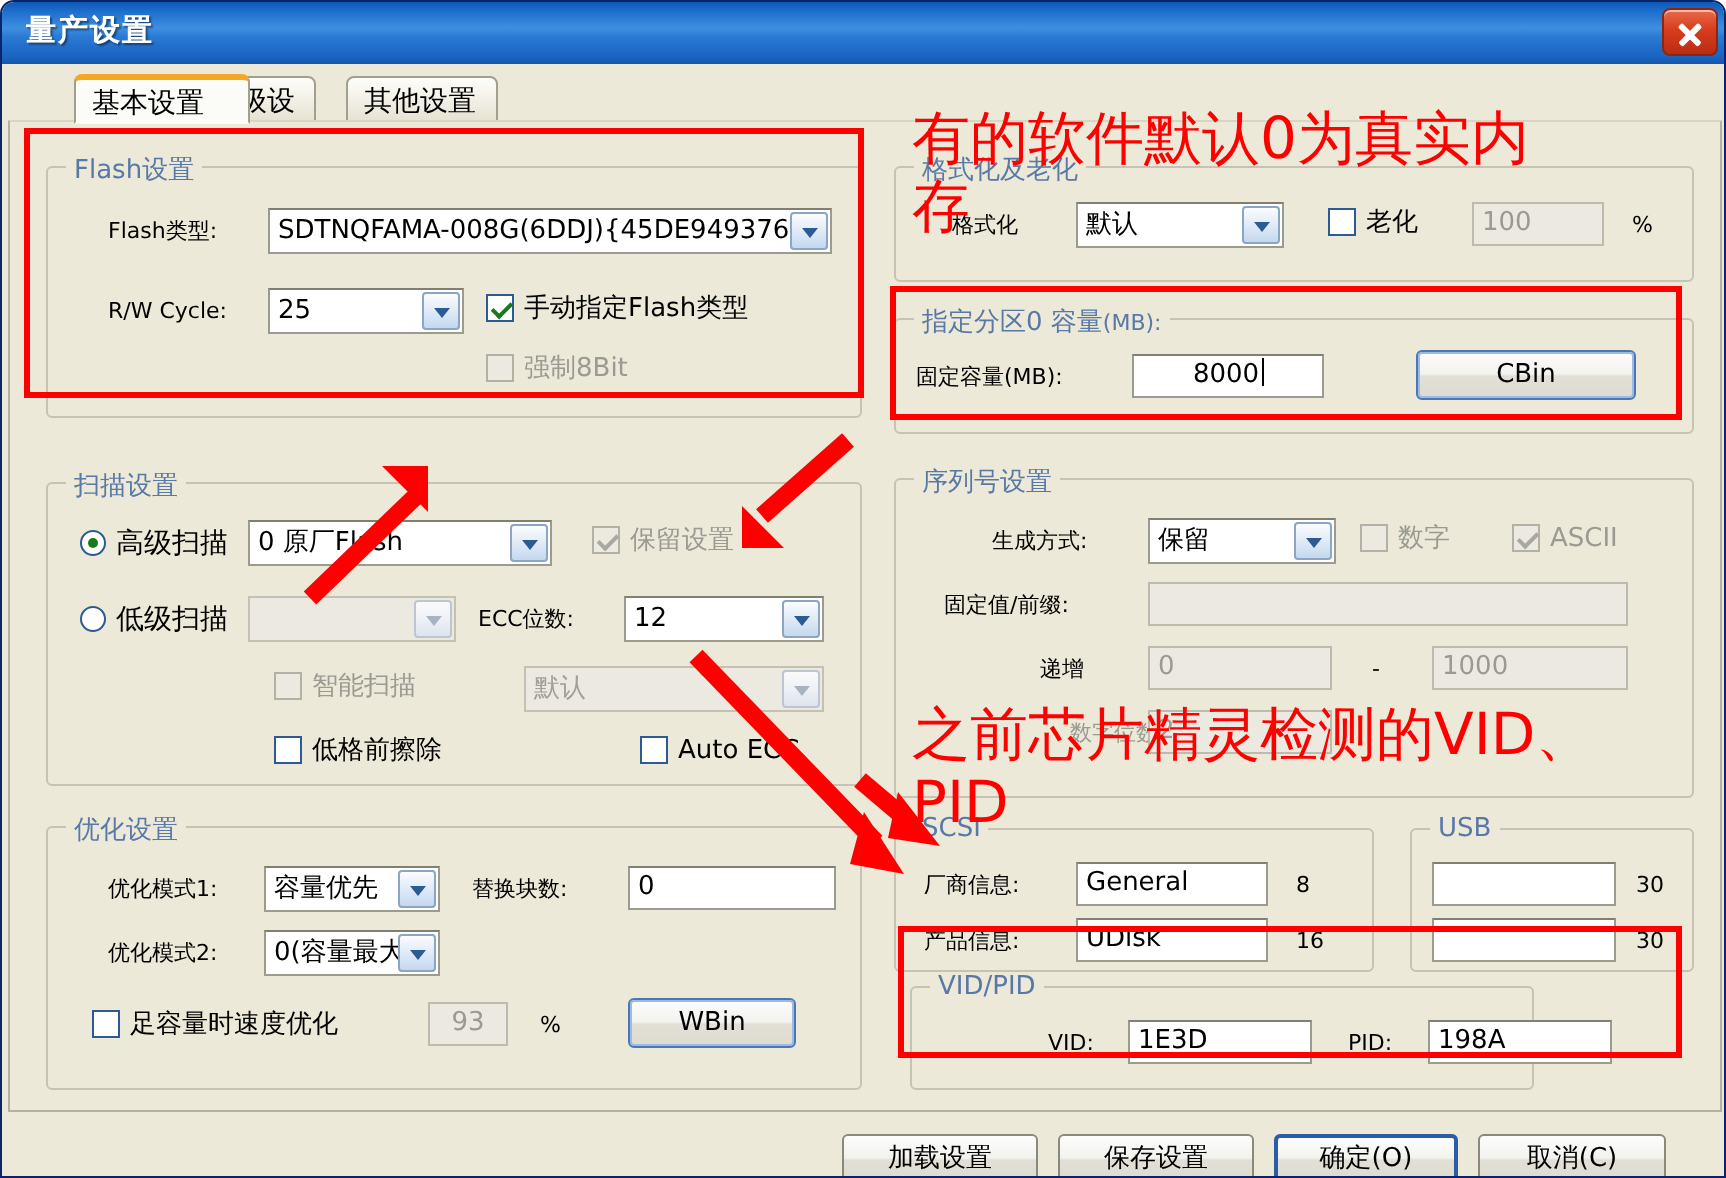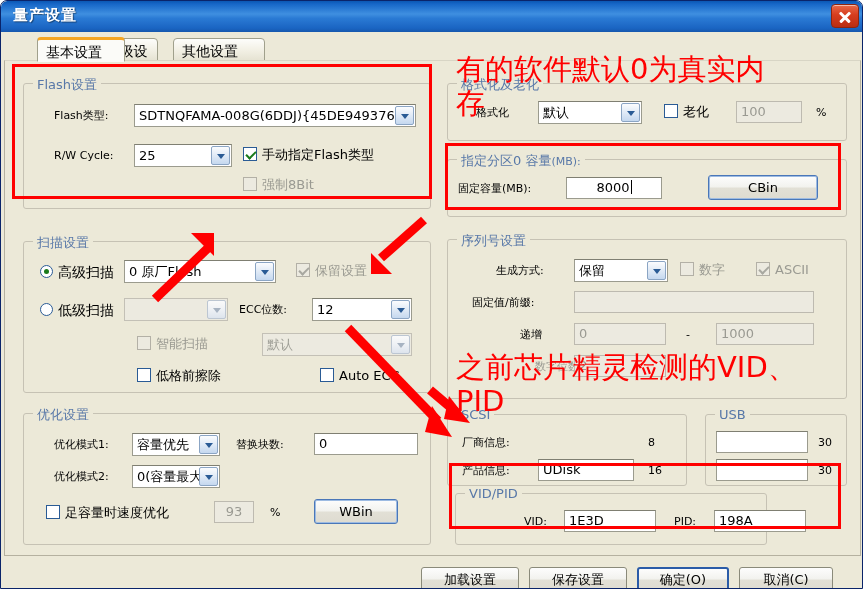--- a/index.html
+++ b/index.html
@@ -318,21 +318,21 @@
     <div class="titlebar">
       <div class="title-text">量产设置</div>
       <div class="close-btn"></div>
     </div>
 
     <div class="client">
 
       <div class="tabstrip">
         <div class="tab active" style="left:0px;width:88px;">基本设置</div>
         <div class="tab" style="left:90px;width:63px;text-align:center;">高级设置</div>
-        <div class="tab" style="left:168px;width:92px;">其他设置</div>
+        <div class="tab" style="left:168px;width:76px;">其他设置</div>
       </div>
 
       <div class="tabpanel">
 
         <div class="group" style="left:18px;top:22px;width:408px;height:126px;">
           <div class="glabel">Flash设置</div>
 
           <div class="lbl" style="left:30px;top:24px;">Flash类型:</div>
           <div class="combo" style="left:110px;top:20px;width:282px;">
             <span>SDTNQFAMA-008G(6DDJ){45DE94937657</span>
@@ -485,20 +485,21 @@
           <div class="txt dis" style="left:268px;top:83px;width:98px;">1000</div>
 
           <div class="lbl dis" style="left:48px;top:119px;padding-left:39px;">数字位数:</div>
           <div class="txt dis" style="left:126px;top:115px;width:92px;">2</div>
         </div>
 
         <div class="group" style="left:442px;top:353px;width:240px;height:72px;">
           <div class="glabel">SCSI</div>
 
           <div class="lbl" style="left:14px;top:20px;">厂商信息:</div>
+          <div class="txt" style="left:90px;top:16px;width:96px;">General</div>
           <div class="lbl" style="left:200px;top:20px;">8</div>
 
           <div class="lbl" style="left:14px;top:48px;">产品信息:</div>
           <div class="txt" style="left:90px;top:44px;width:96px;">UDisk</div>
           <div class="lbl" style="left:200px;top:48px;">16</div>
         </div>
 
         <div class="group" style="left:700px;top:353px;width:142px;height:72px;">
           <div class="glabel">USB</div>
 

